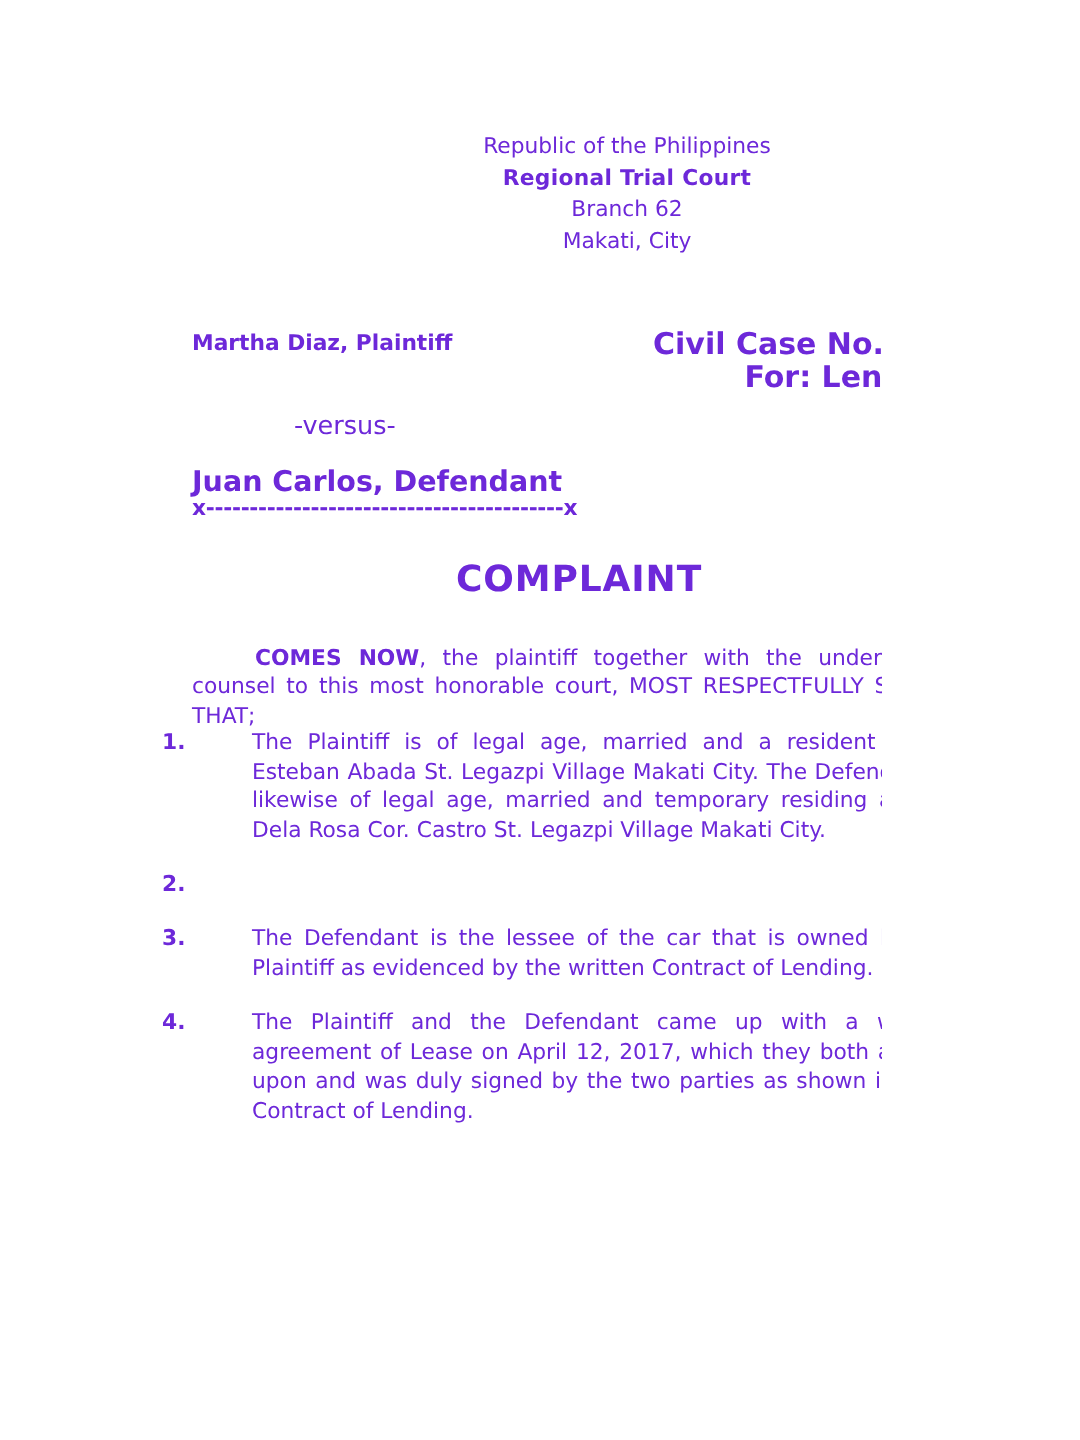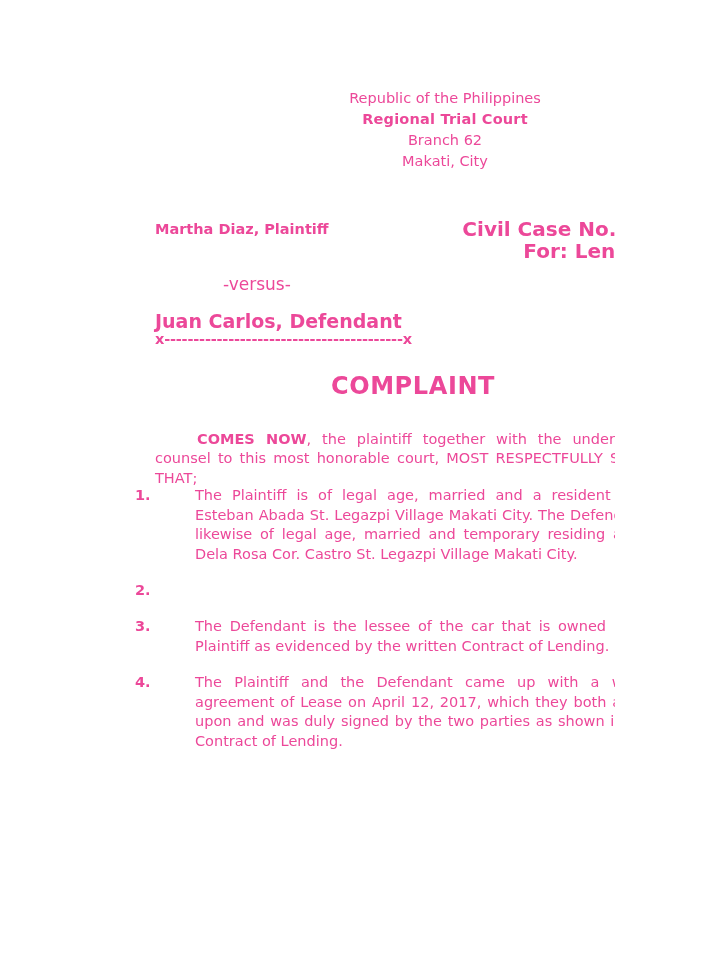--- a/index.html
+++ b/index.html
@@ -9,22 +9,21 @@
     background: #ffffff;
   }
 
   .page {
     position: relative;
     width: 588px;
     height: 960px;
     background: #ffffff;
     overflow: hidden;
     font-family: "DejaVu Sans", "Liberation Sans", sans-serif;
-    color: #ec4899;
-    margin-left: 27px;
+    color: #6d28d9;
     -webkit-font-smoothing: antialiased;
   }
 
   
   .court-header {
     position: absolute;
     left: 0;
     top: 88px;
     width: 836px;              
     text-align: center;

